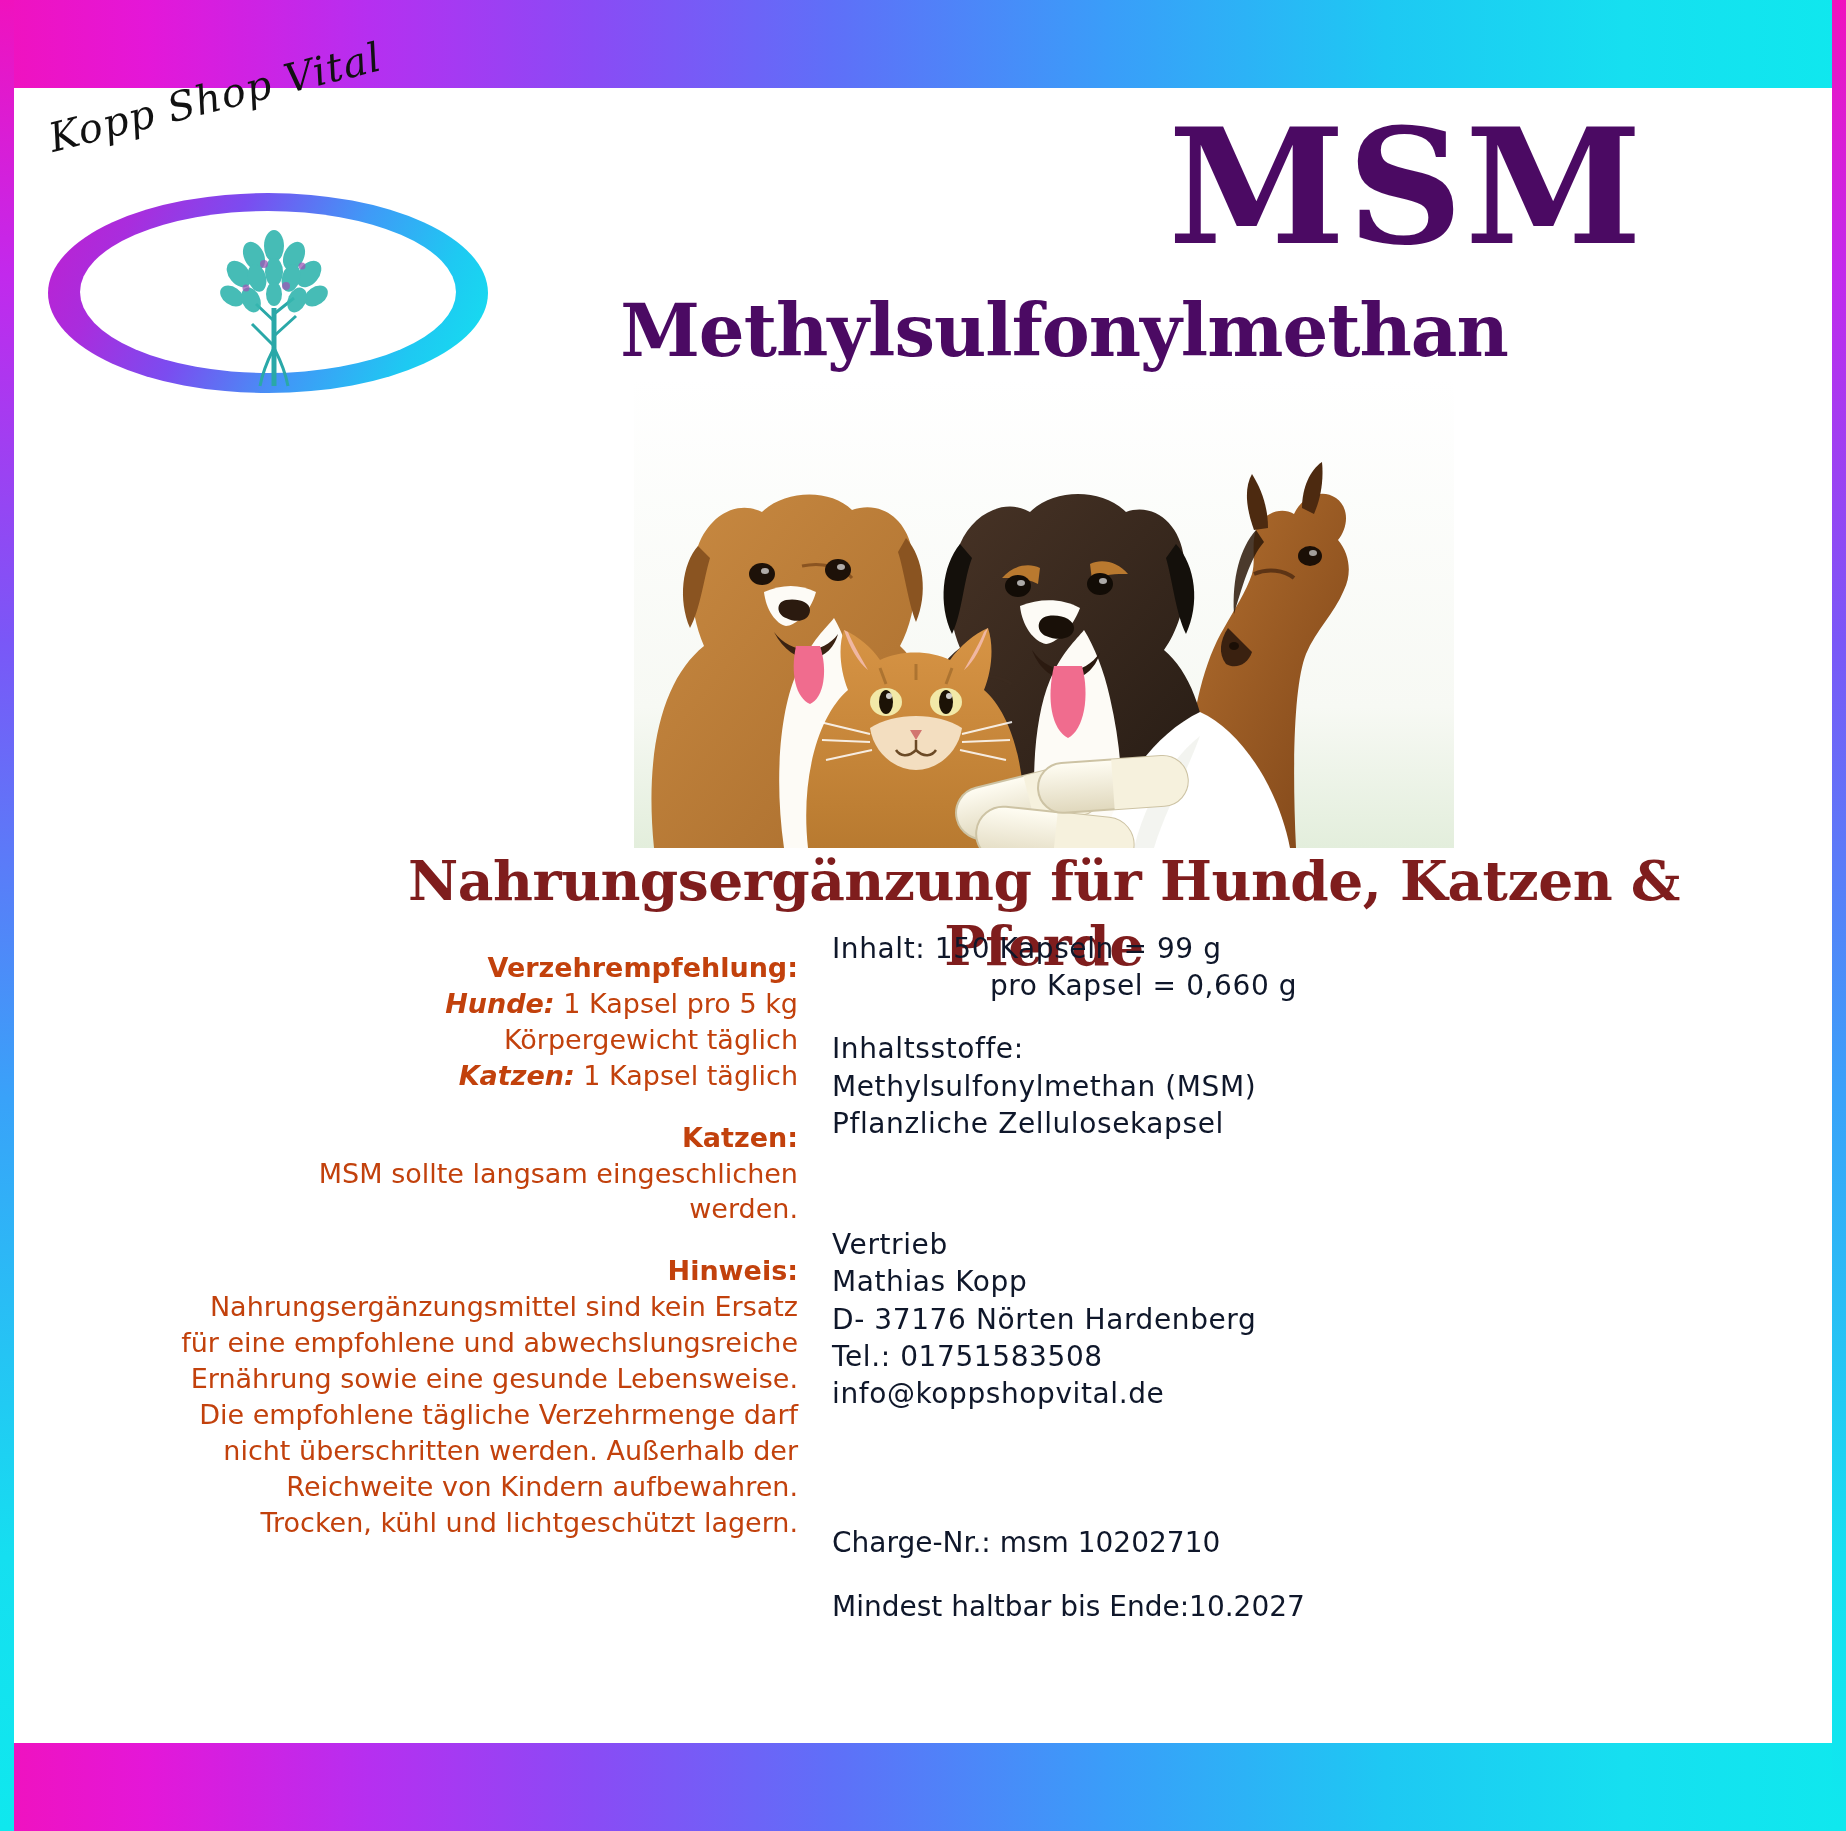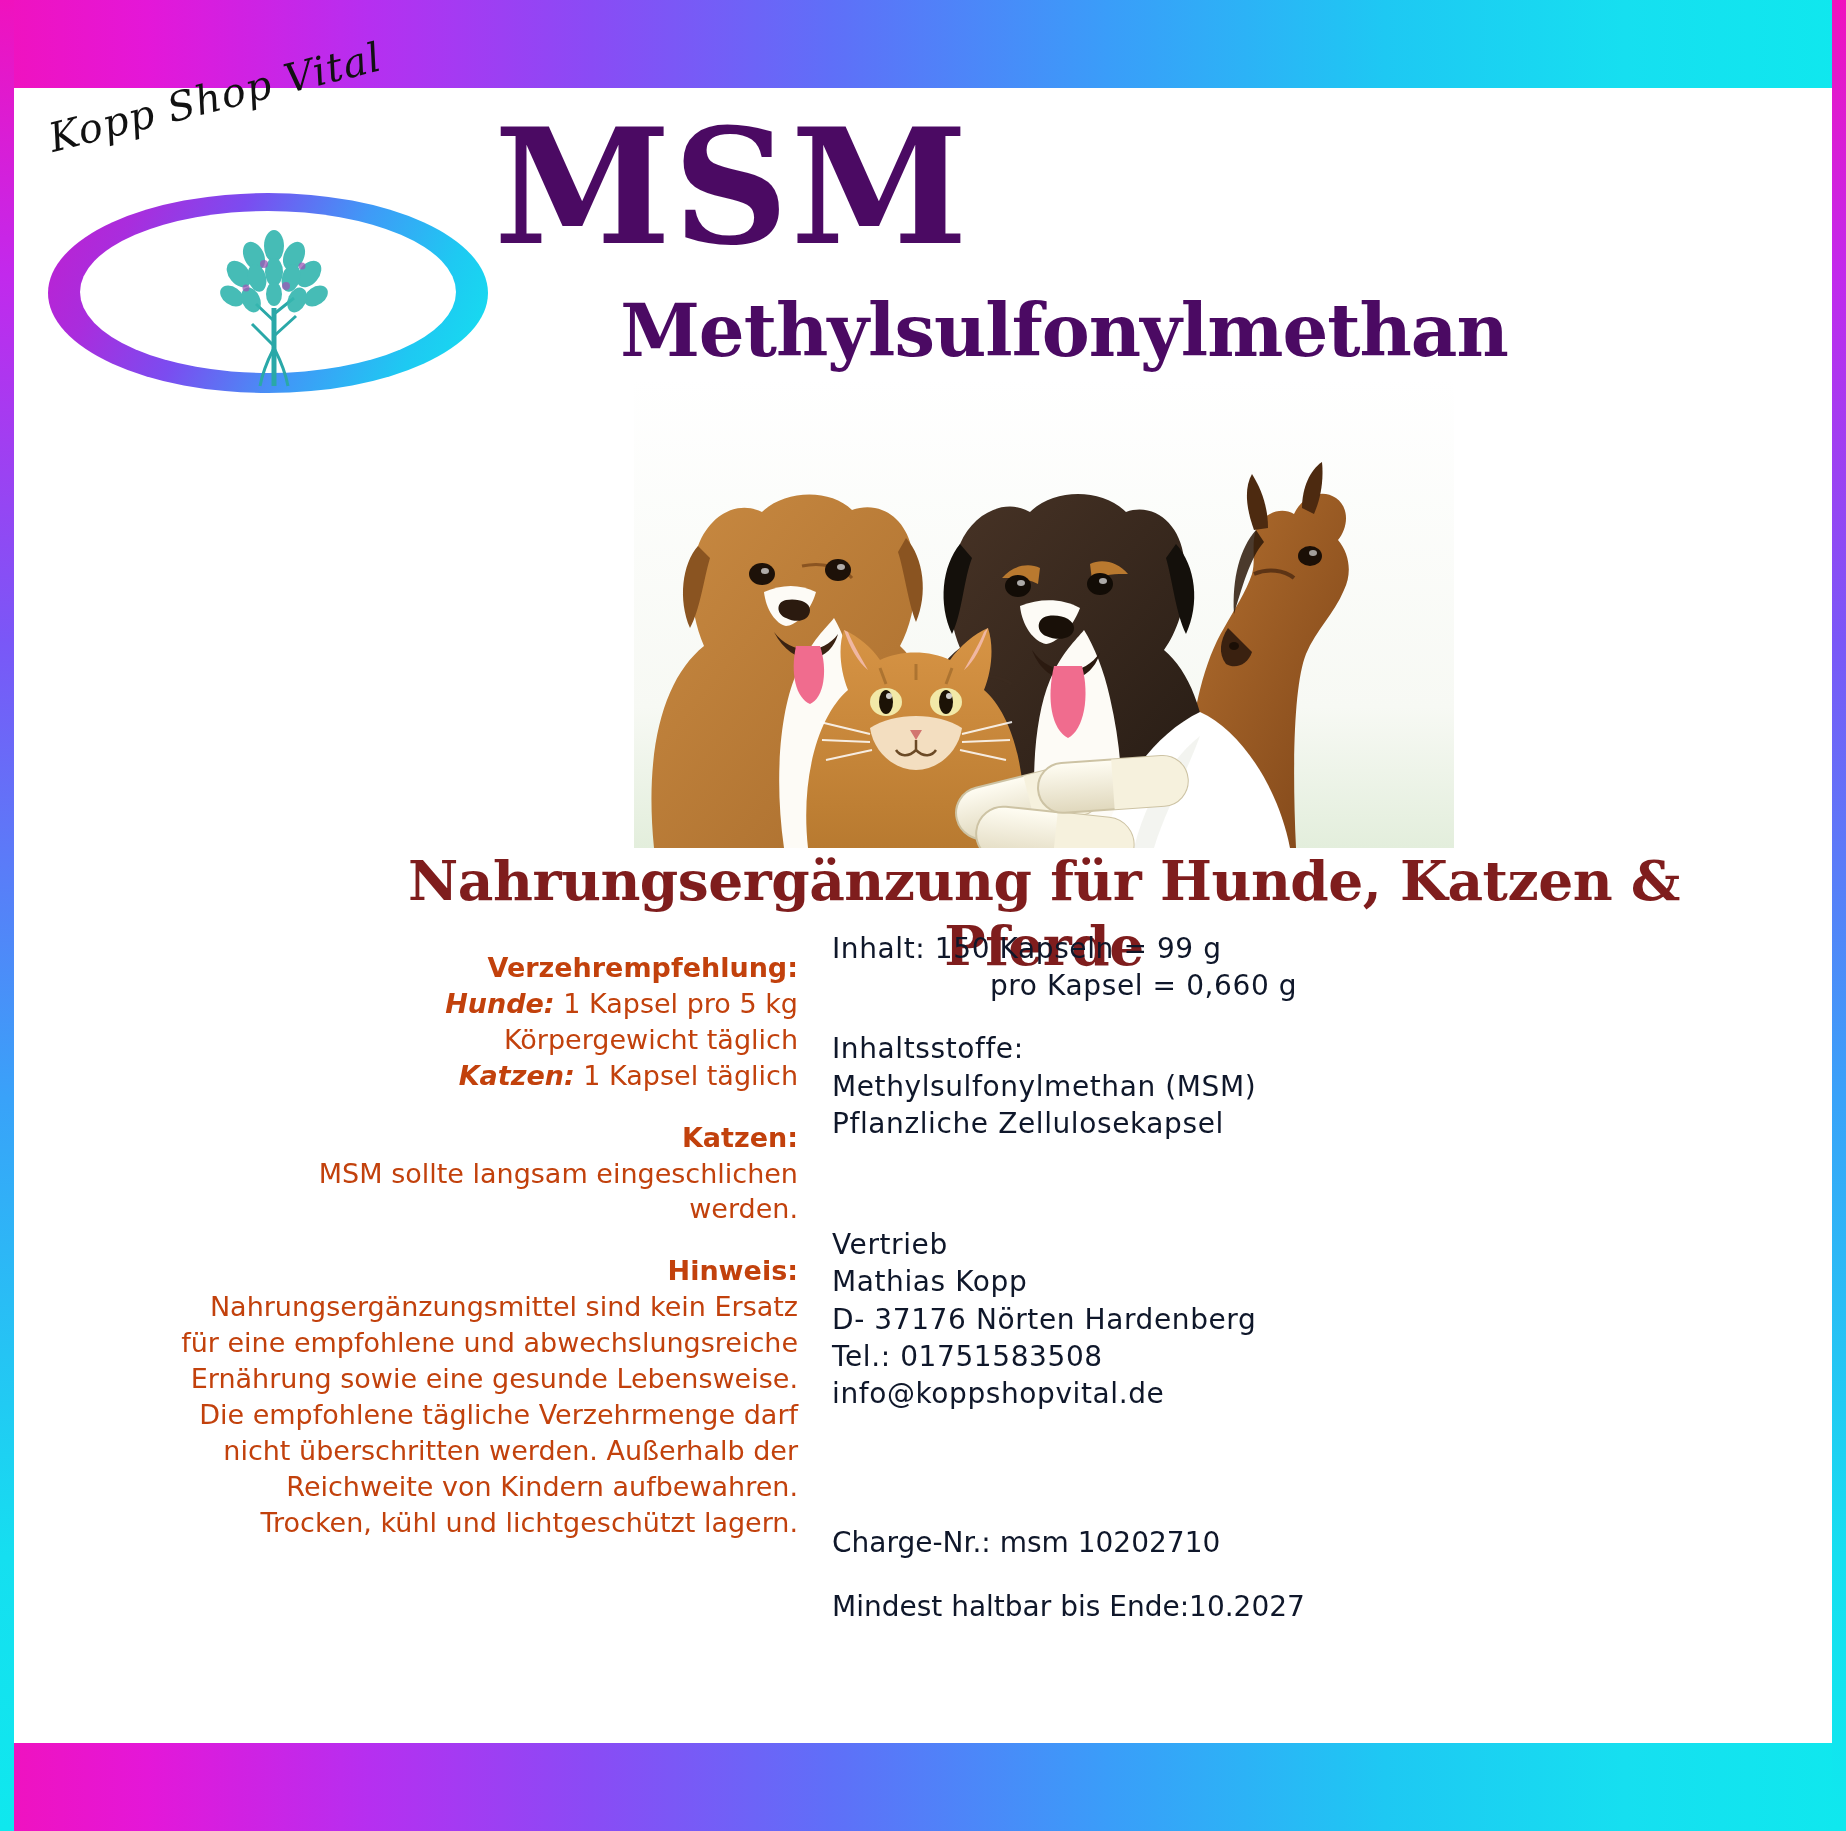--- a/index.html
+++ b/index.html
@@ -122,21 +122,21 @@
     width: 160px;
     height: 175px;
   }
 
   
   .title-main {
     position: absolute;
     left: 480px;
     top: 18px;
     width: 1150px;
-    text-align: left;
+    text-align: right;
     font-family: "DejaVu Serif", serif;
     font-weight: bold;
     font-size: 160px;
     line-height: 1.02;
     color: #4b0a63;
     letter-spacing: 2px;
   }
   .title-sub {
     position: absolute;
     left: 400px;

